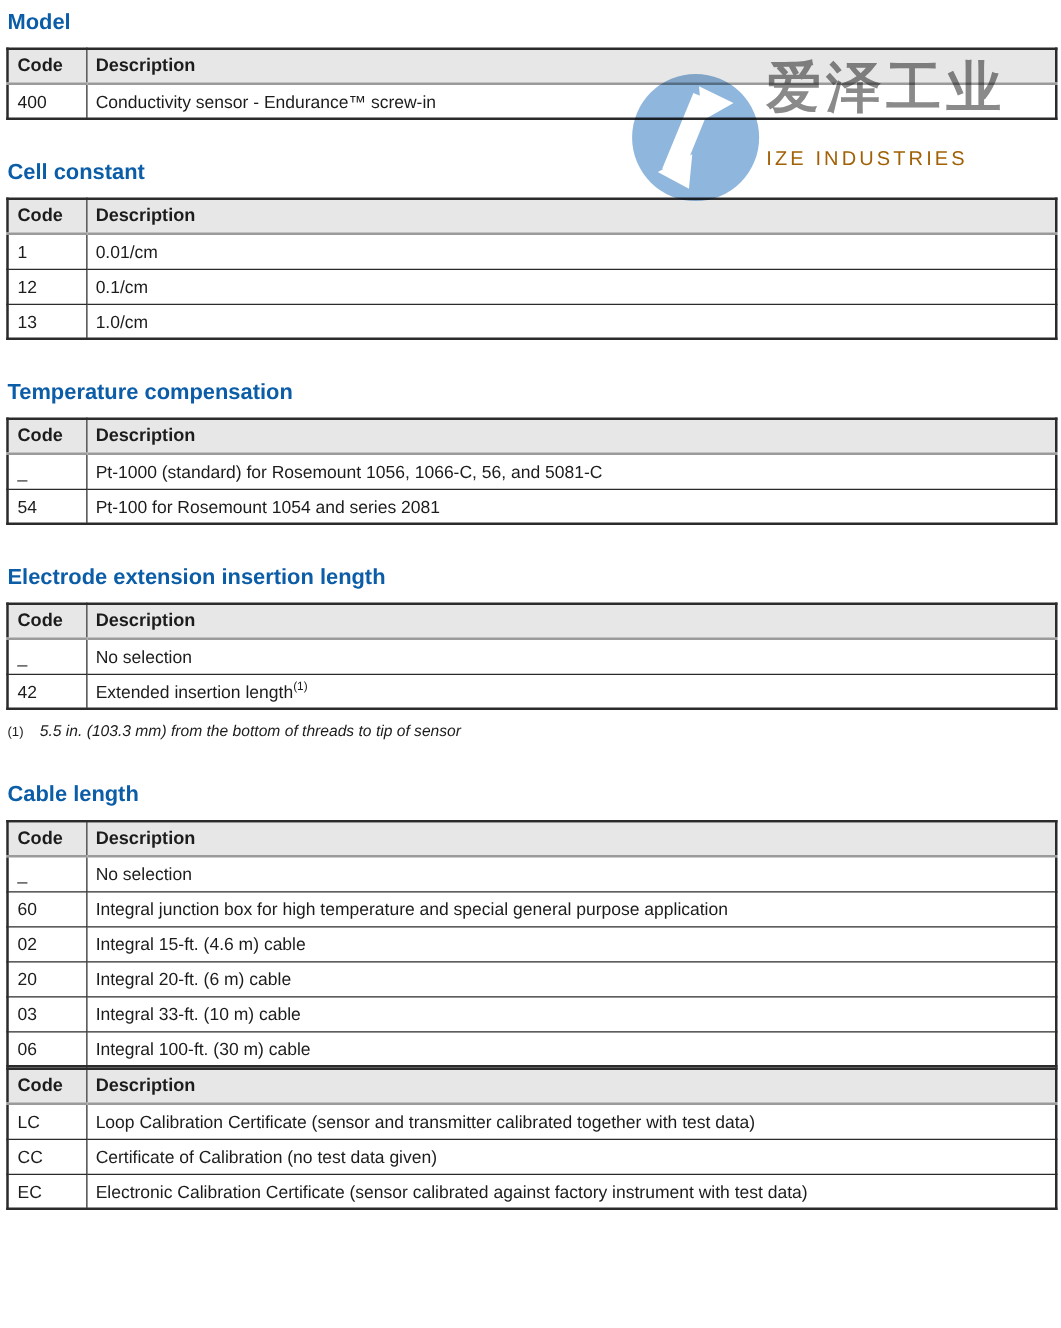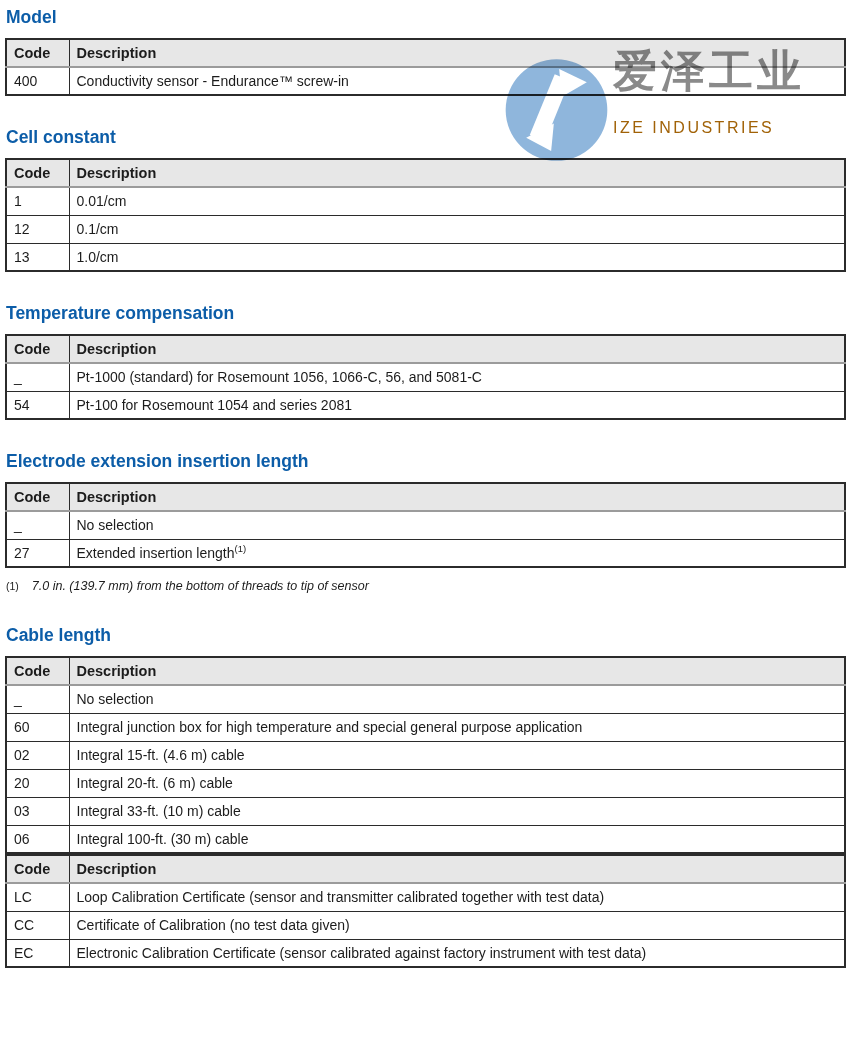--- a/index.html
+++ b/index.html
@@ -103,26 +103,26 @@
               <th class="col-code">Code</th>
               <th>Description</th>
             </tr>
           </thead>
           <tbody>
             <tr>
               <td class="col-code">_</td>
               <td class="desc">No selection</td>
             </tr>
             <tr>
-              <td class="col-code">27</td>
+              <td class="col-code">42</td>
               <td class="desc">Extended insertion length<sup>(1)</sup></td>
             </tr>
           </tbody>
         </table>
-        <p class="footnote"><span class="fn-marker">(1)</span><span class="fn-text">7.0 in. (139.7 mm) from the bottom of threads to tip of sensor</span></p>
+        <p class="footnote"><span class="fn-marker">(1)</span><span class="fn-text">5.5 in. (103.3 mm) from the bottom of threads to tip of sensor</span></p>
       </section>
       <section>
         <h2>Cable length</h2>
         <table>
           <thead>
             <tr>
               <th class="col-code">Code</th>
               <th>Description</th>
             </tr>
           </thead>

